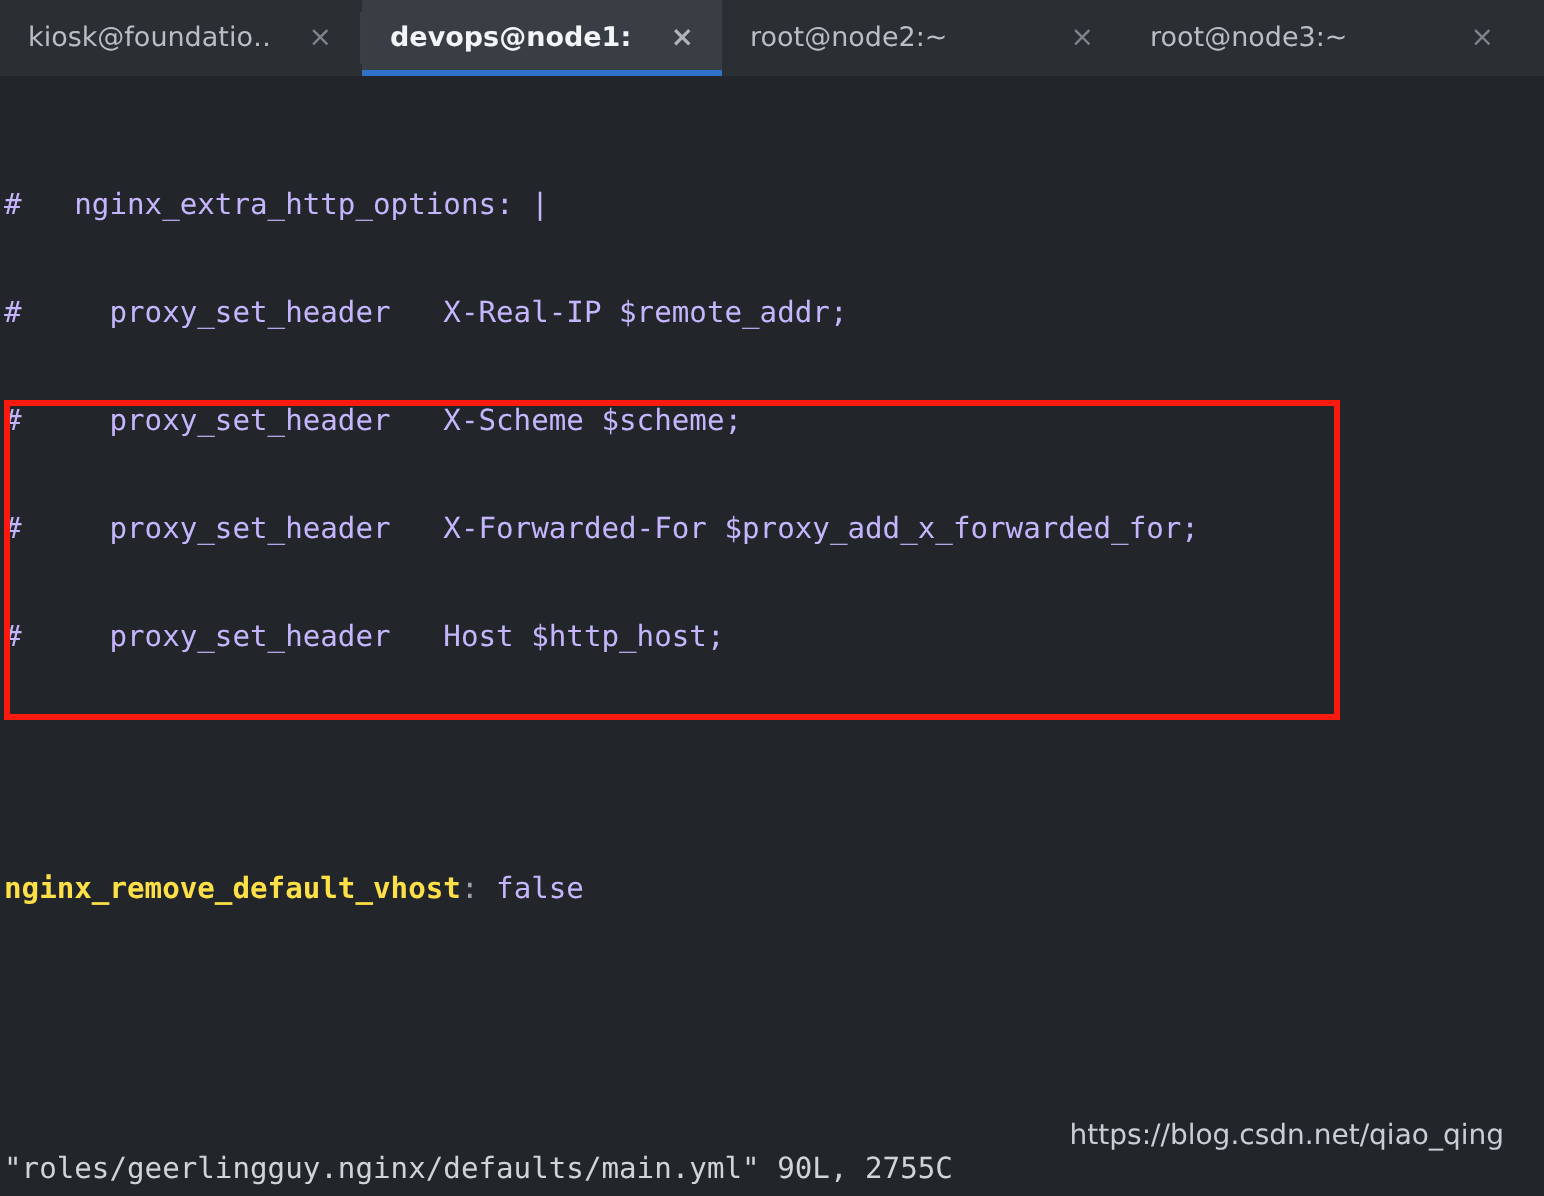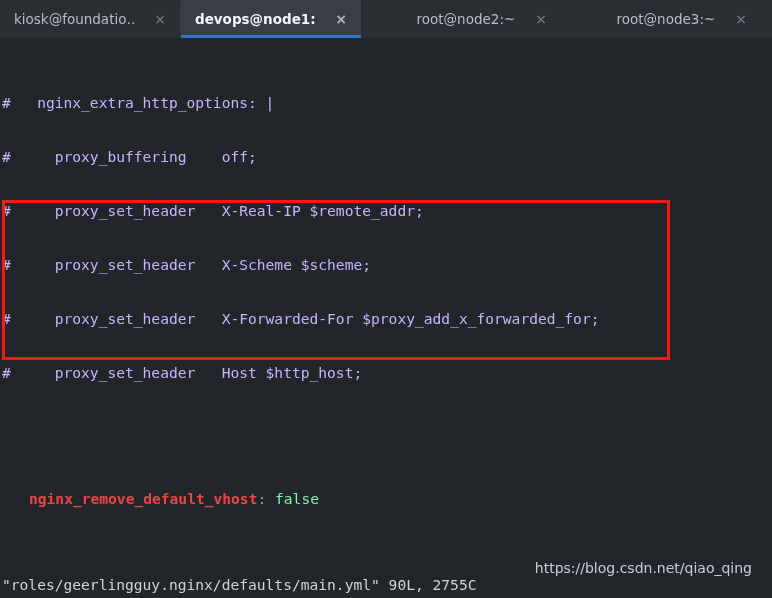--- a/index.html
+++ b/index.html
@@ -21,21 +21,21 @@
     height: 38px;
     background: #2b2f33;
     display: flex;
     align-items: stretch;
     box-sizing: border-box;
   }
   .tab {
     position: relative;
     display: flex;
     align-items: center;
-    justify-content: flex-end;
+    justify-content: space-between;
     gap: 20px;
     height: 38px;
     box-sizing: border-box;
     font-family: "DejaVu Sans", "Liberation Sans", sans-serif;
     font-size: 13.5px;
     color: #b9bec4;
     padding: 0 14px;
     white-space: nowrap;
   }
   .tab .tab-title {
@@ -86,23 +86,23 @@
     right: 0;
     font-size: 14.6px;
     line-height: 18px;
     letter-spacing: 0px;
     white-space: pre;
   }
   .ln { height: 18px; color: #3fc8c8; }
 
   
   .cmt   { color: #c4b5fd; }            
-  .key   { color: #ef4444; font-weight: bold; margin-left: 27px; }  
+  .key   { color: #fde047; font-weight: bold; }  
   .punct { color: #9aa3aa; }            
-  .str   { color: #86efac; }
+  .str   { color: #c4b5fd; }
 
   
   .redbox {
     position: absolute;
     left: 2px;
     top: 162px;
     width: 668px;
     height: 160px;
     border: 3px solid #fb1a0e;
     box-sizing: border-box;
@@ -157,21 +157,20 @@
     <span class="tab-close">×</span>
   </div>
 
 </div>
 
 <div class="term">
 
   <div class="lines">
 
     <div class="ln"><span class="cmt">#   nginx_extra_http_options: |</span></div>
-    <div class="ln"><span class="cmt">#     proxy_buffering    off;</span></div>
     <div class="ln"><span class="cmt">#     proxy_set_header   X-Real-IP $remote_addr;</span></div>
     <div class="ln"><span class="cmt">#     proxy_set_header   X-Scheme $scheme;</span></div>
     <div class="ln"><span class="cmt">#     proxy_set_header   X-Forwarded-For $proxy_add_x_forwarded_for;</span></div>
     <div class="ln"><span class="cmt">#     proxy_set_header   Host $http_host;</span></div>
     <div class="ln"><span></span></div>
 
     <div class="ln"><span class="key">nginx_remove_default_vhost</span><span class="punct">: </span><span class="str">false</span></div>
 
 
     

